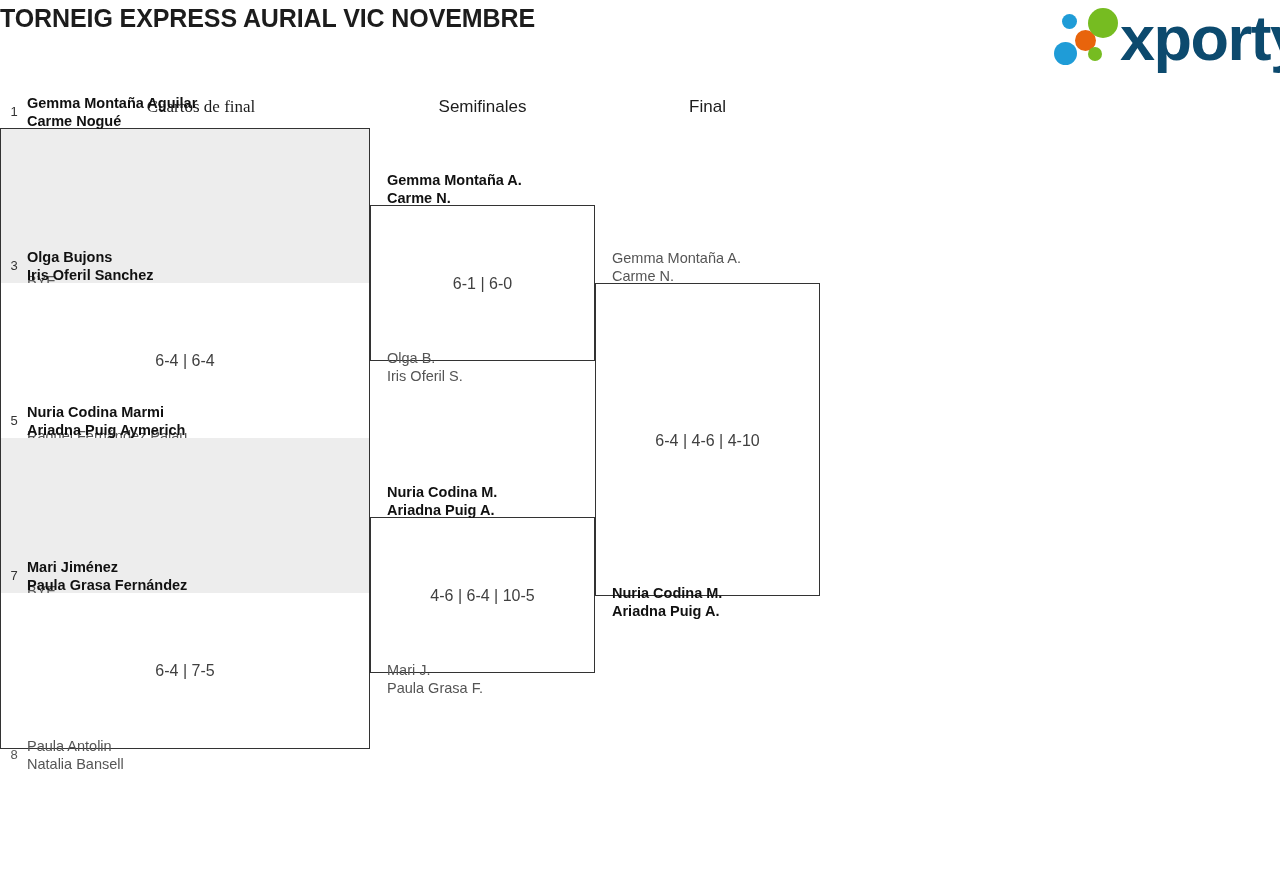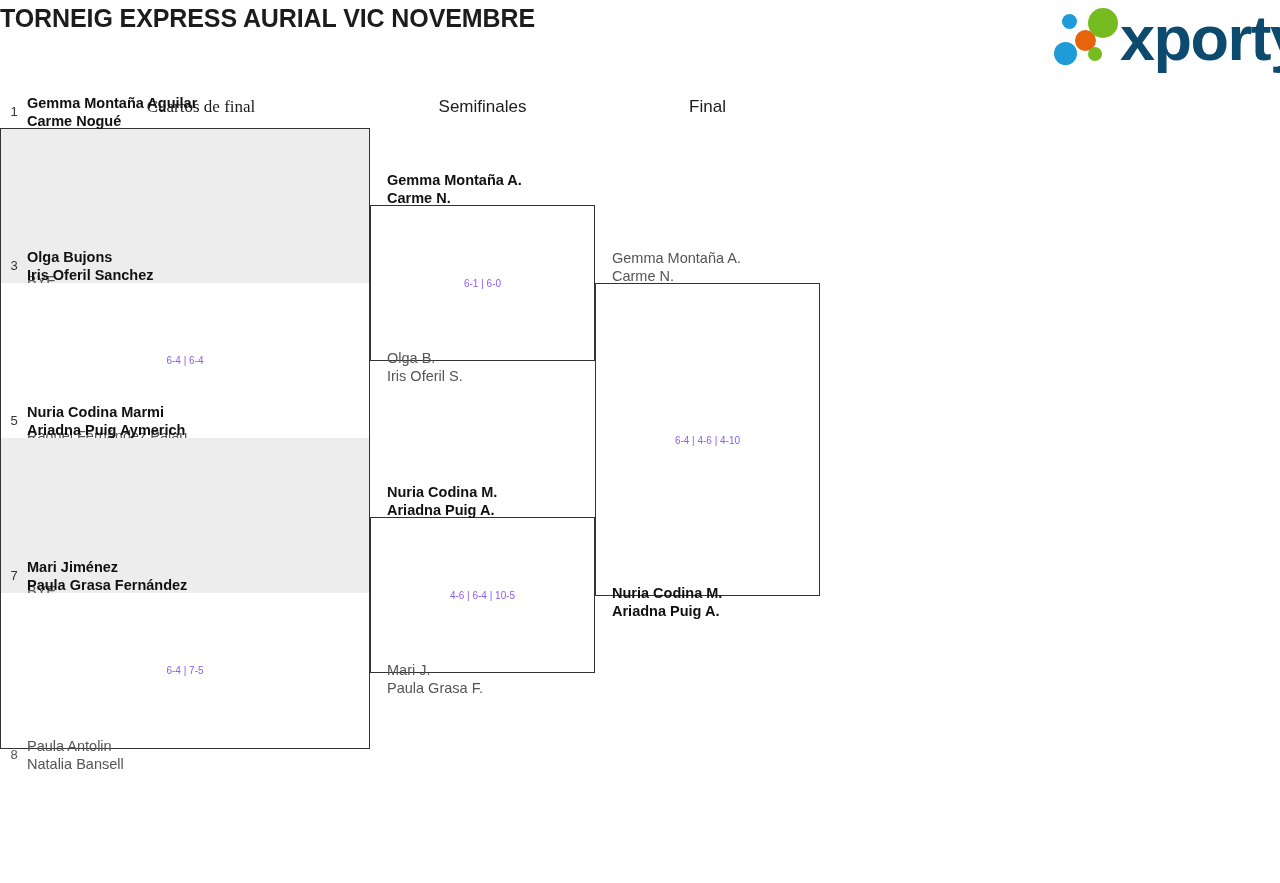--- a/index.html
+++ b/index.html
@@ -142,22 +142,22 @@
   }
   .names.sf-names, .names.final-names { left: 8px; margin-left: 8px; }
   .winner .names { color: #111111; font-weight: 700; }
   .winner .seed { color: #333333; }
   .name-line { display: block; }
 
   .score {
     position: absolute;
     left: 0; width: 100%;
     text-align: center;
-    font-size: 10px;
-    color: #8b5cf6;
+    font-size: 16px;
+    color: #404040;
     line-height: 18px;
   }
   .qf .score  { top: 69px; }
   .sf .score  { top: 69px; }
   .fm .score  { top: 148px; }
 
   
   #match-qf-1, #match-qf-2, #match-qf-3 { border-top: none; }
   #match-qf-1, #match-qf-2, #match-qf-3, #match-qf-0 { }
 </style>

